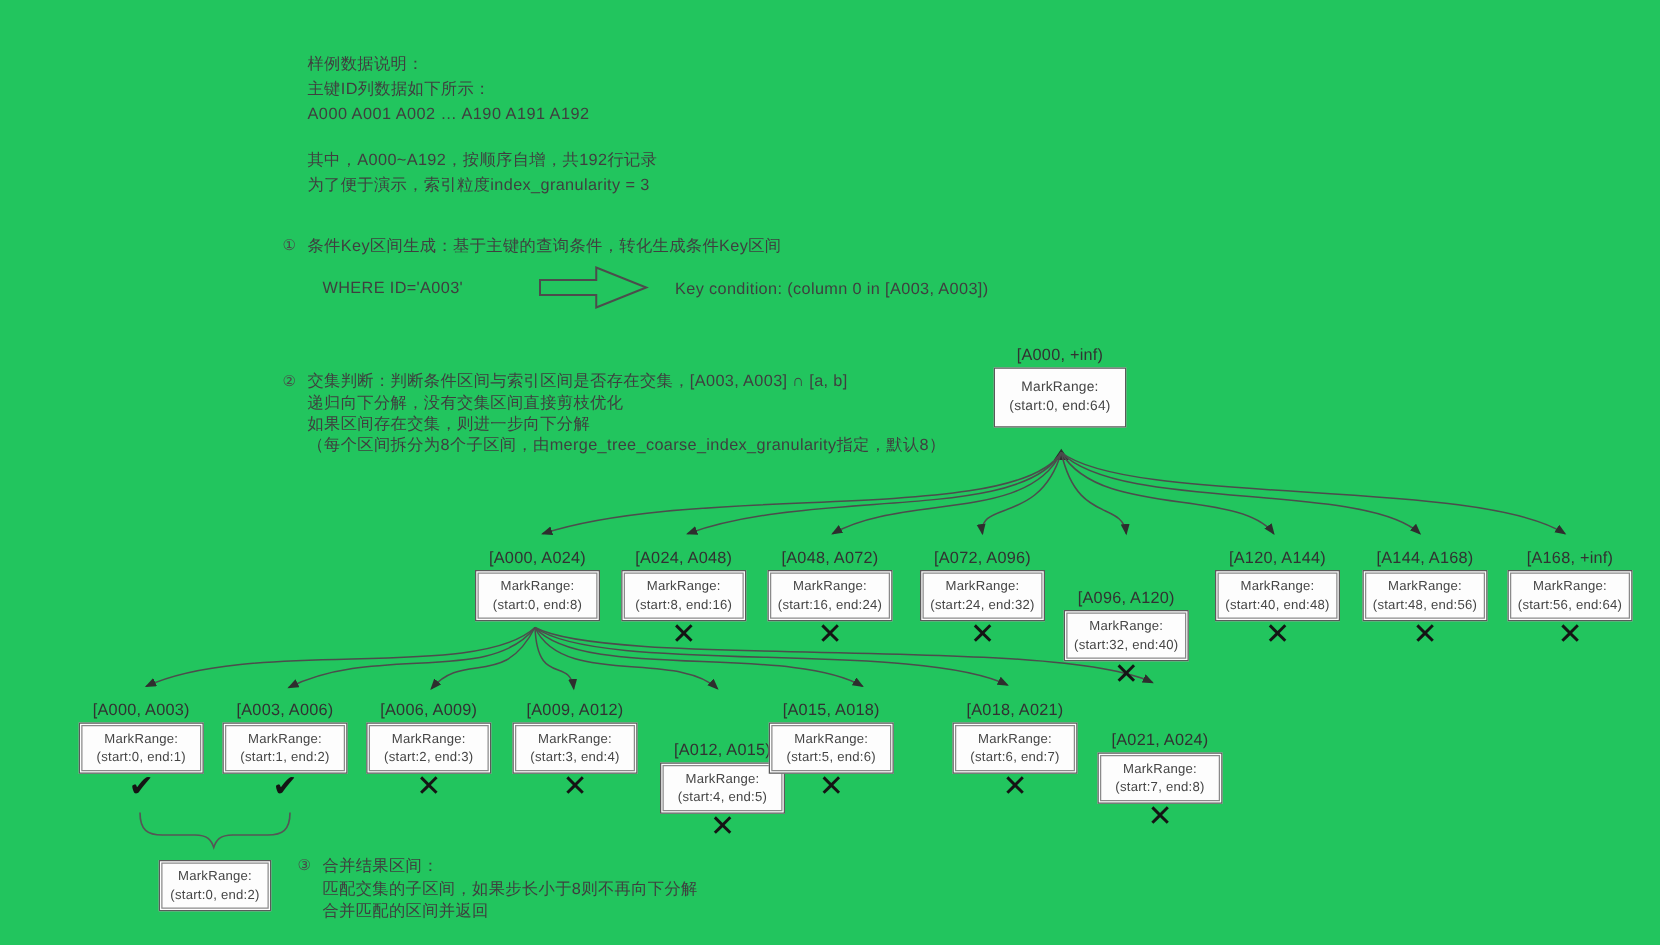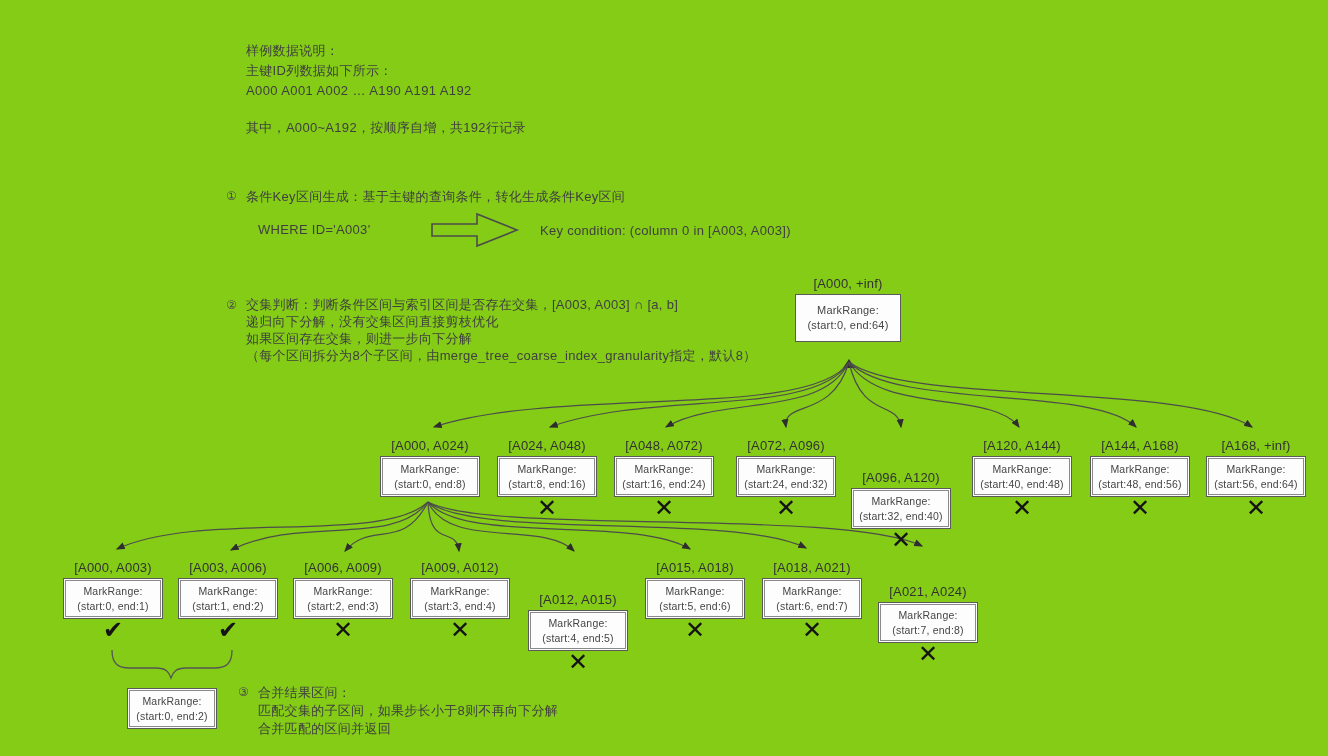--- a/index.html
+++ b/index.html
@@ -3,21 +3,21 @@
 <meta charset="utf-8">
 <style>
   html,body{margin:0;padding:0;}
   body{
     font-family:"Liberation Sans","DejaVu Sans",sans-serif;
     background:#e8e8e8;
   }
   #canvas{
     position:relative;
     width:1328px;height:756px;
-    background:#84cc16;
+    background:#22c55e;
     overflow:hidden;
     color:#3a3a3a;
   }
   .txt{position:absolute;font-size:13px;line-height:17px;color:#3f3f3f;letter-spacing:.3px;white-space:nowrap;}
   .marker{position:absolute;font-size:12px;color:#4a4a4a;}
   .intro div{margin:0 0 3px 0;}
   .gap{height:14px;}
   .mono-mix{letter-spacing:.4px;}
 
   
@@ -44,20 +44,21 @@
 <body>
 
 <div id="canvas">
 
   <div class="txt intro" style="left:246px;top:42px;">
     <div>样例数据说明：</div>
     <div>主键ID列数据如下所示：</div>
     <div class="mono-mix">A000 A001 A002 … A190 A191 A192</div>
     <div class="gap"></div>
     <div>其中，A000~A192，按顺序自增，共192行记录</div>
+    <div>为了便于演示，索引粒度index_granularity = 3</div>
   </div>
 
   <div class="marker" style="left:226px;top:189px;">①</div>
   <div class="txt" style="left:246px;top:188px;">条件Key区间生成：基于主键的查询条件，转化生成条件Key区间</div>
   <div class="txt" style="left:258px;top:221px;">WHERE ID='A003'</div>
   <svg class="overlay" width="1328" height="756">
     <polygon points="432,224 477,224 477,214 517,230 477,246 477,236 432,236" fill="none" stroke="#4c4c4c" stroke-width="1.6"></polygon>
   </svg>
   <div class="txt" style="left:540px;top:222px;">Key condition: (column 0 in [A003, A003])</div>
 
@@ -203,21 +204,21 @@
     <div class="mark">✕</div>
   </div>
   <div class="node" style="left:520px;top:560px;margin-top:32px;">
     <div class="nlabel">[A012, A015)</div>
     <div class="nbox dbl">
       <div>MarkRange:</div>
       <div>(start:4, end:5)</div>
     </div>
     <div class="mark">✕</div>
   </div>
-  <div class="node" style="left:637px;top:560px;">
+  <div class="node" style="left:607px;top:560px;">
     <div class="nlabel">[A015, A018)</div>
     <div class="nbox dbl">
       <div>MarkRange:</div>
       <div>(start:5, end:6)</div>
     </div>
     <div class="mark">✕</div>
   </div>
   <div class="node" style="left:754px;top:560px;">
     <div class="nlabel">[A018, A021)</div>
     <div class="nbox dbl">

